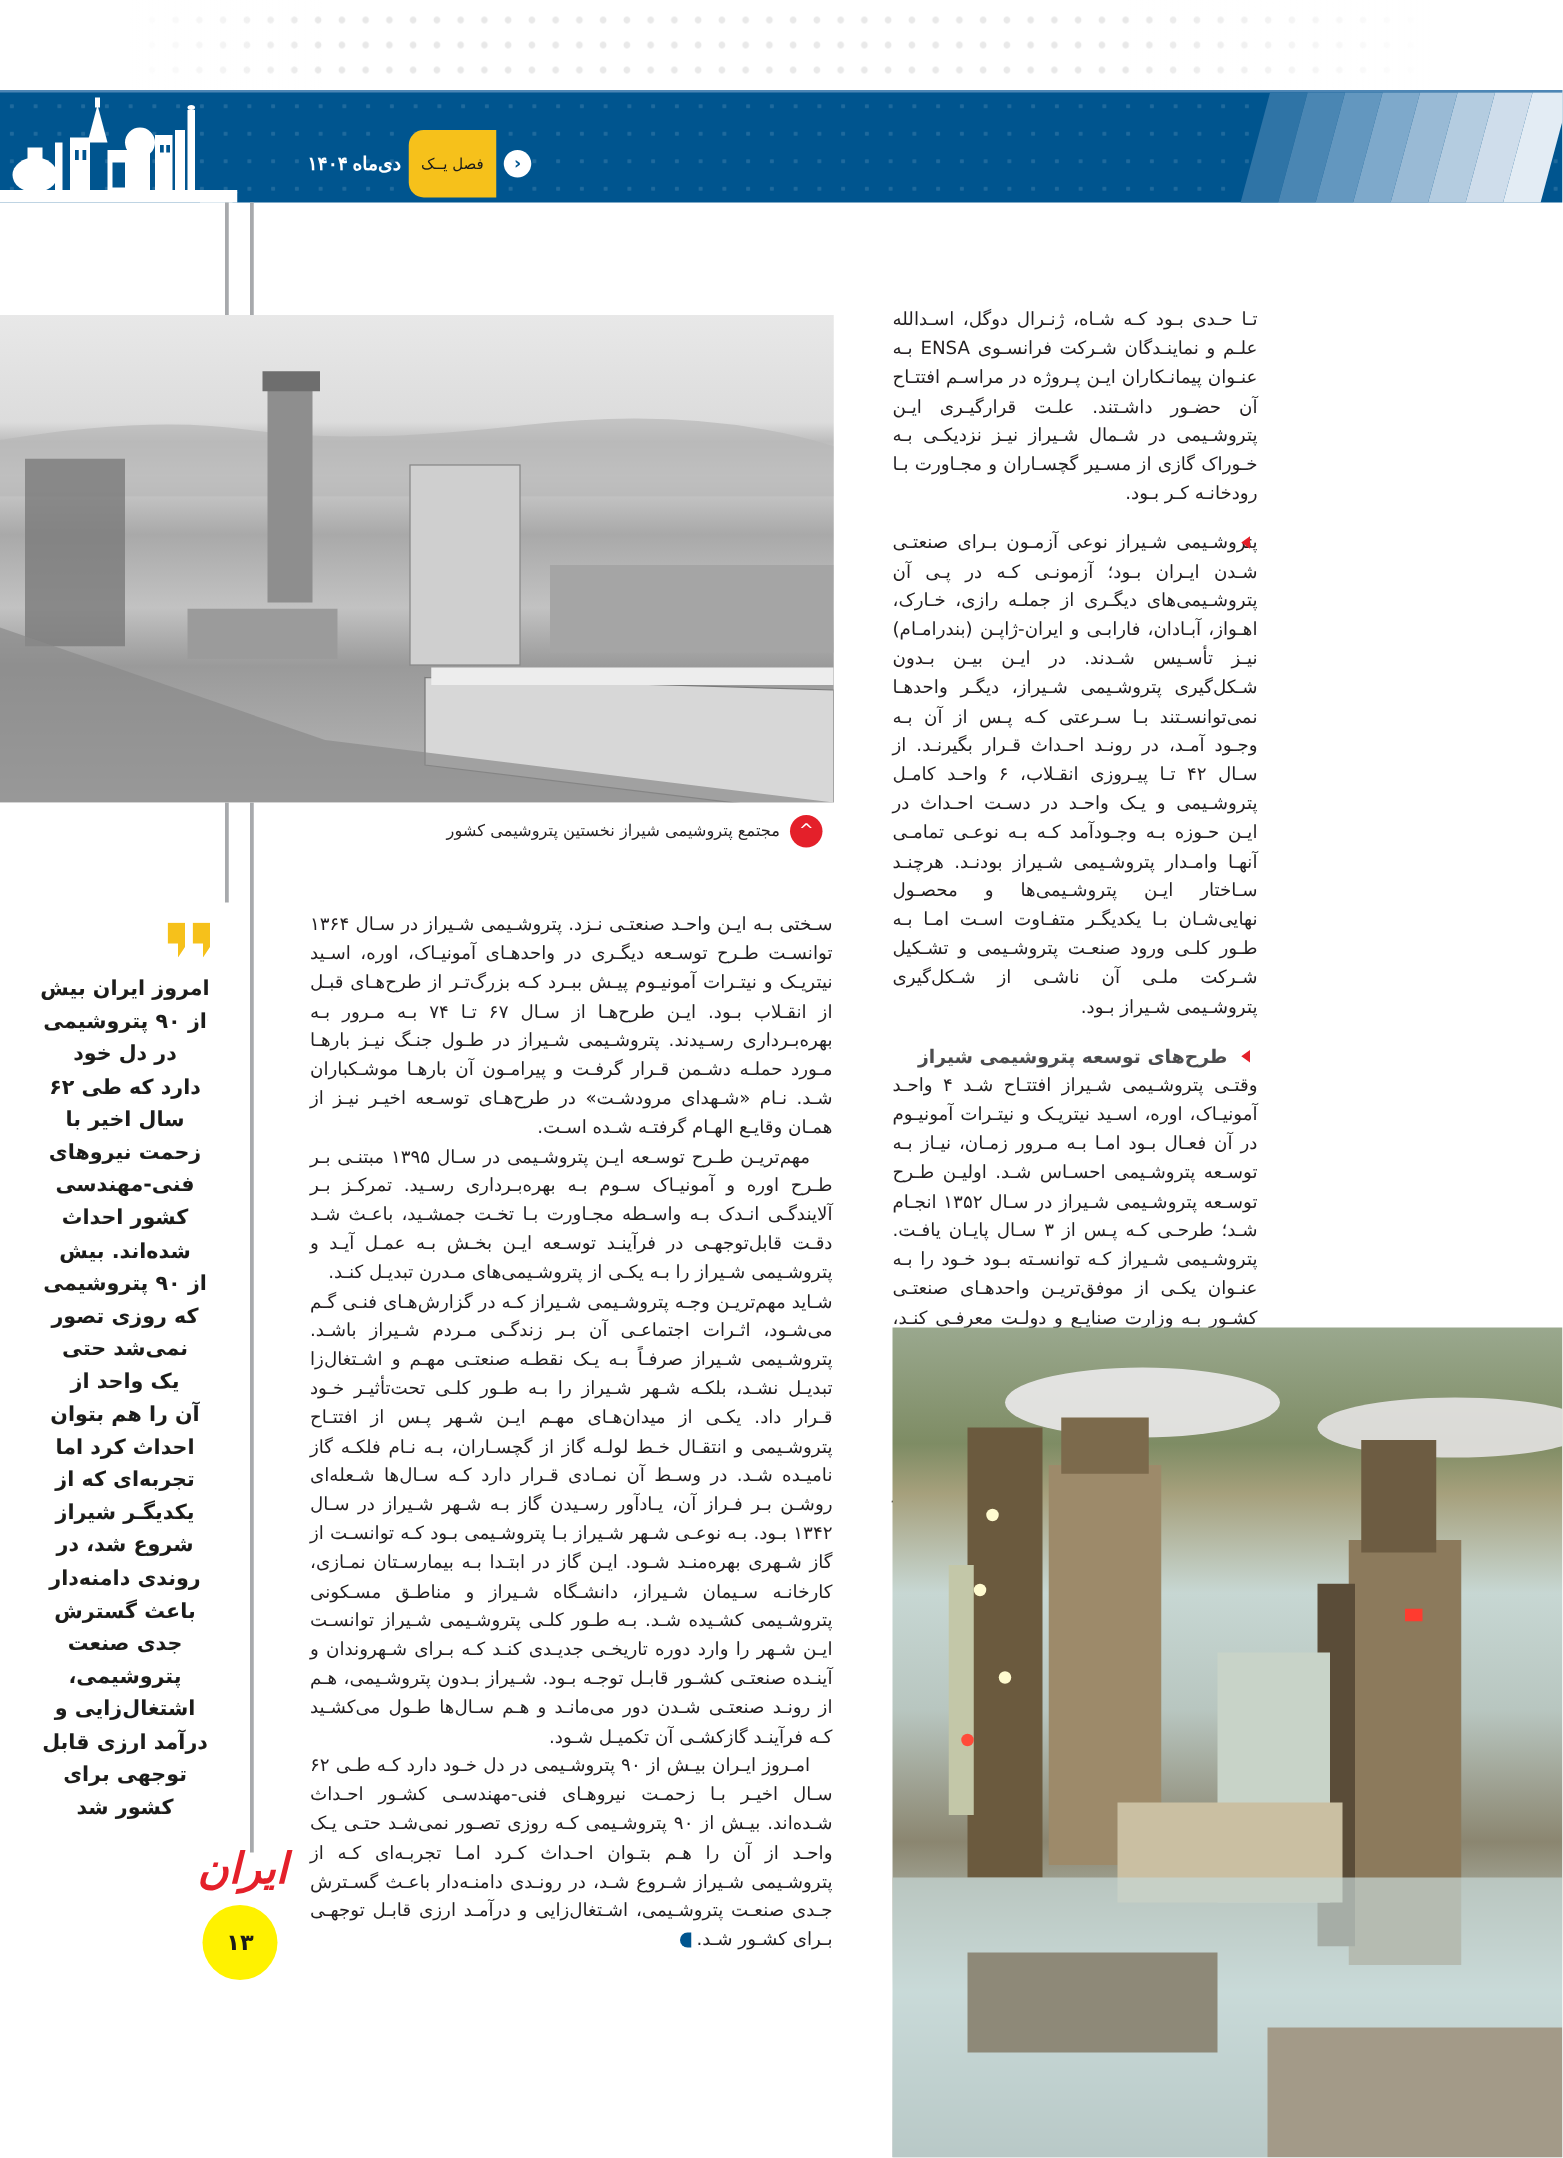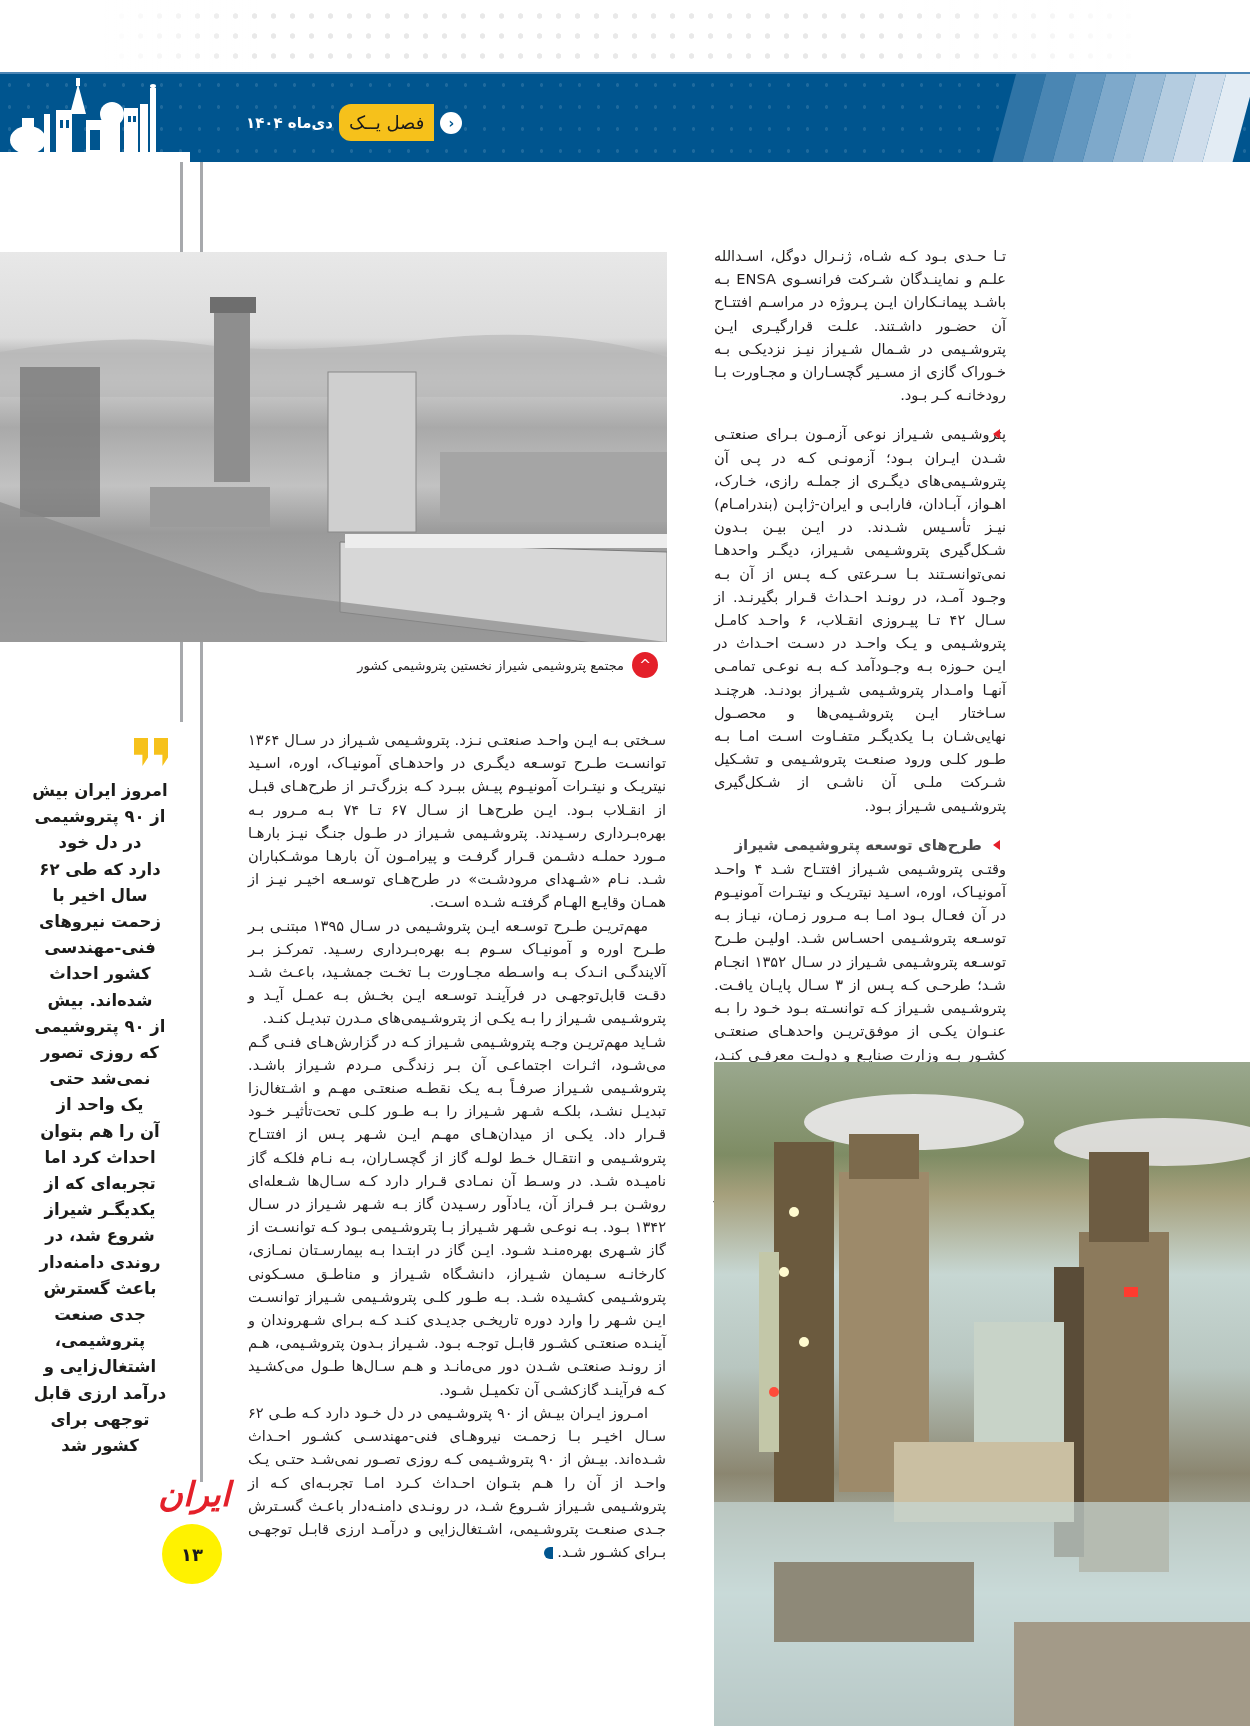--- a/index.html
+++ b/index.html
@@ -20,23 +20,23 @@
     border-top: 2px solid #4d86b5; overflow: hidden; }
   .header .dots { position: absolute; inset: 0;
     background-image: radial-gradient(circle, rgba(255,255,255,.12) 1.6px, transparent 2px);
     background-size: 19px 22px; }
   .stripes { position: absolute; right: 0; top: 0; height: 90px; width: 260px; display: flex; }
   .stripe { position: absolute; top: -5px; height: 100px; width: 30px; transform: skewX(-15deg); }
   .skyline { position: absolute; left: 0; top: 0; width: 190px; height: 90px; }
   .hdr-meta { position: absolute; left: 246px; top: 30px; display: flex; align-items: center; direction: rtl; gap: 6px; }
   .chev-btn { width: 22px; height: 22px; border-radius: 50%; background: #fff; color: #00558f;
     font-size: 14px; font-weight: bold; display: flex; align-items: center; justify-content: center; }
-  .chapter-pill { background: #f6c11b; color: #1a1a1a; font-size: 18px; padding: 8px 10px;
+  .chapter-pill { background: #f6c11b; color: #1a1a1a; font-size: 12px; padding: 20px 10px;
     border-radius: 12px 0 0 12px; font-family: "DejaVu Sans", sans-serif; }
-  .issue-date { color: #fff; font-size: 15px; font-weight: bold; }
+  .issue-date { color: #fff; font-size: 15px; font-weight: bold; font-family: Liberation Serif, serif; }
 
   
   .vrule { position: absolute; width: 3px; background: #a7a9ac; }
 
   
   .photo-old { position: absolute; left: 0; top: 252px; width: 667px; height: 390px; overflow: hidden;
     background: linear-gradient(180deg, #e8e8e8 0%, #dcdcdc 22%, #bdbdbd 26%, #cfcfcf 33%, #a9a9a9 45%, #c2c2c2 60%, #9a9a9a 72%, #b9b9b9 100%); }
   .photo-old svg { position: absolute; inset: 0; }
 
   .caption { position: absolute; left: 258px; top: 652px; width: 400px; display: flex; align-items: center; direction: rtl; gap: 8px; }
@@ -141,21 +141,21 @@
     <polygon points="0,250 260,340 667,390 0,390" fill="#8a8a8a" opacity=".7"></polygon>
   </svg>
 </div>
 
 <div class="caption">
   <span class="caption-dot">^</span>
   <span class="caption-text">مجتمع پتروشیمی شیراز نخستین پتروشیمی کشور</span>
 </div>
 
 <div class="col" style="left:714px;top:244px;width:292px;">
-  <p>تـا حـدی بـود کـه شـاه، ژنـرال دوگل، اسـدالله علـم و نماینـدگان شـرکت فرانسـوی ENSA بـه باشـد پیمانـکاران ایـن پـروژه در مراسـم افتتـاح آن حضـور داشـتند. علـت قرارگیـری ایـن پتروشـیمی در شـمال شـیراز نیـز نزدیکـی بـه خـوراک گازی از مسـیر گچسـاران و مجـاورت بـا رودخانـه کـر بـود.</p>
+  <p>تـا حـدی بـود کـه شـاه، ژنـرال دوگل، اسـدالله علـم و نماینـدگان شـرکت فرانسـوی ENSA بـه عنـوان پیمانـکاران ایـن پـروژه در مراسـم افتتـاح آن حضـور داشـتند. علـت قرارگیـری ایـن پتروشـیمی در شـمال شـیراز نیـز نزدیکـی بـه خـوراک گازی از مسـیر گچسـاران و مجـاورت بـا رودخانـه کـر بـود.</p>
 
   <h3><span class="tri"></span></h3>
   <p>پتروشـیمی شـیراز نوعی آزمـون بـرای صنعتـی شـدن ایـران بـود؛ آزمونـی کـه در پـی آن پتروشـیمی‌های دیگـری از جملـه رازی، خـارک، اهـواز، آبـادان، فارابـی و ایران-ژاپـن (بندرامـام) نیـز تأسـیس شـدند. در ایـن بیـن بـدون شـکل‌گیری پتروشـیمی شـیراز، دیگـر واحدهـا نمی‌توانسـتند بـا سـرعتی کـه پـس از آن بـه وجـود آمـد، در رونـد احـداث قـرار بگیرنـد. از سـال ۴۲ تـا پیـروزی انقـلاب، ۶ واحـد کامـل پتروشـیمی و یـک واحـد در دسـت احـداث در ایـن حـوزه بـه وجـودآمد کـه بـه نوعـی تمامـی آنهـا وامـدار پتروشـیمی شـیراز بودنـد. هرچنـد سـاختار ایـن پتروشـیمی‌ها و محصـول نهایی‌شـان بـا یکدیگـر متفـاوت اسـت امـا بـه طـور کلـی ورود صنعـت پتروشـیمی و تشـکیل شـرکت ملـی آن ناشـی از شـکل‌گیری پتروشـیمی شـیراز بـود.</p>
 
   <h3><span class="tri"></span><span>طرح‌های توسعه پتروشیمی شیراز</span></h3>
   <p>وقتـی پتروشـیمی شـیراز افتتـاح شـد ۴ واحـد آمونیـاک، اوره، اسـید نیتریـک و نیتـرات آمونیـوم در آن فعـال بـود امـا بـه مـرور زمـان، نیـاز بـه توسـعه پتروشـیمی احسـاس شـد. اولیـن طـرح توسـعه پتروشـیمی شـیراز در سـال ۱۳۵۲ انجـام شـد؛ طرحـی کـه پـس از ۳ سـال پایـان یافـت. پتروشـیمی شـیراز کـه توانسـته بـود خـود را بـه عنـوان یکـی از موفق‌تریـن واحدهـای صنعتـی کشـور بـه وزارت صنایـع و دولـت معرفـی کنـد، بـرای تولیـد کربنـات سـدیم مدنظـر قـرار گرفتـه شـد. واحدهـای کربنـات سـدیم و تـی پـی پـی بخشـی از ایـن رونـد توسـعه بودنـد.</p>
   <p class="ind">بعـد از آن بـا وقـوع انقـلاب، تحـولات قابـل توجهـی در ایـن مجموعـه انجـام شـد امـا حـوادث سـال‌های اولیـه انقـلاب و جنـگ نیـز ضربـه</p>
 </div>
 
 <div class="col" style="left:248px;top:716px;width:418px;margin-top:12px;">

